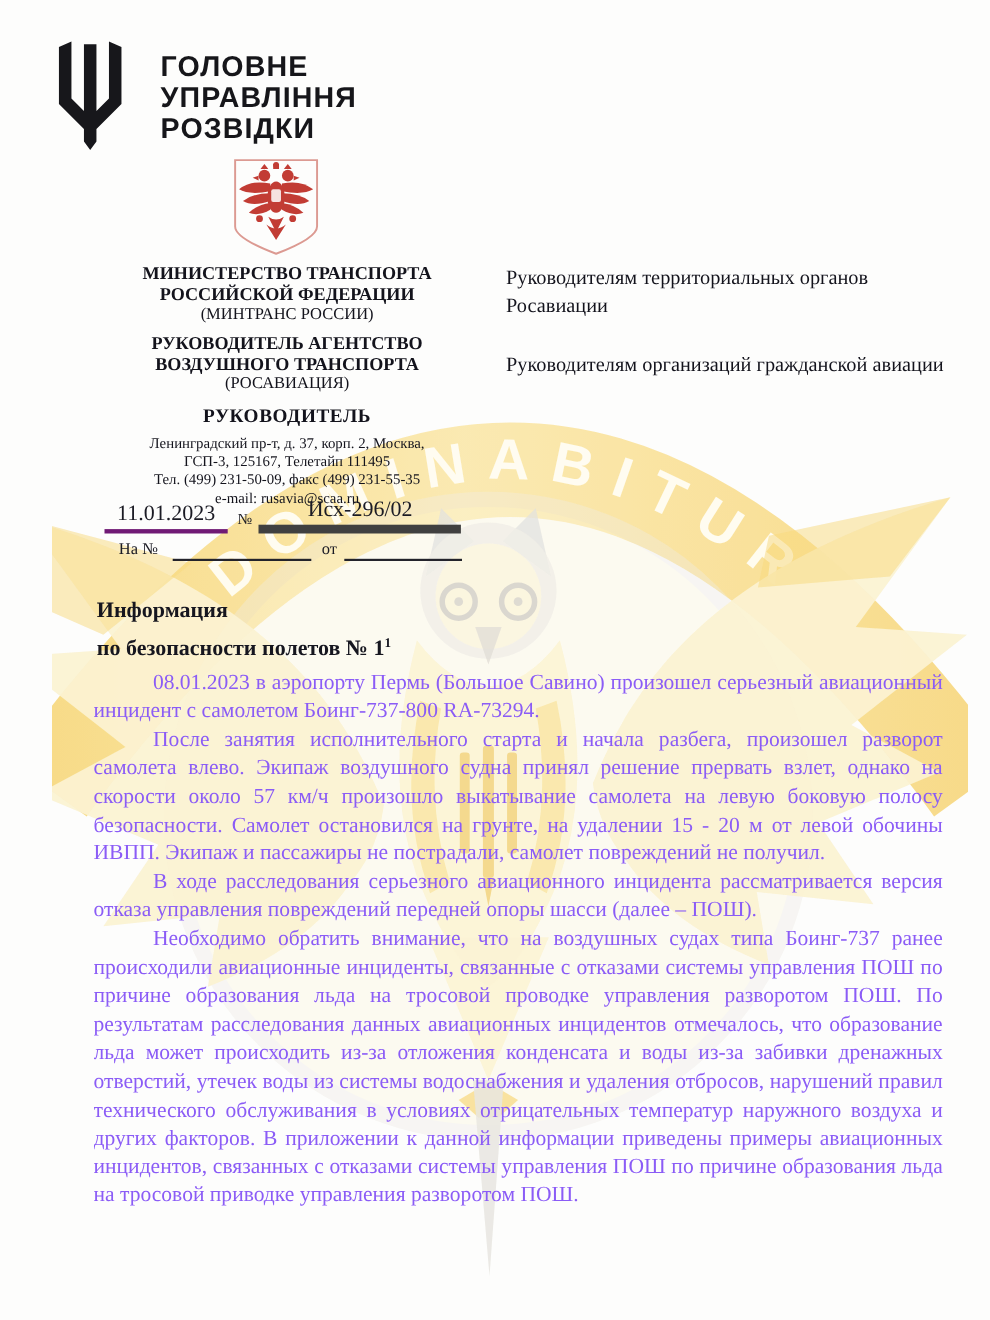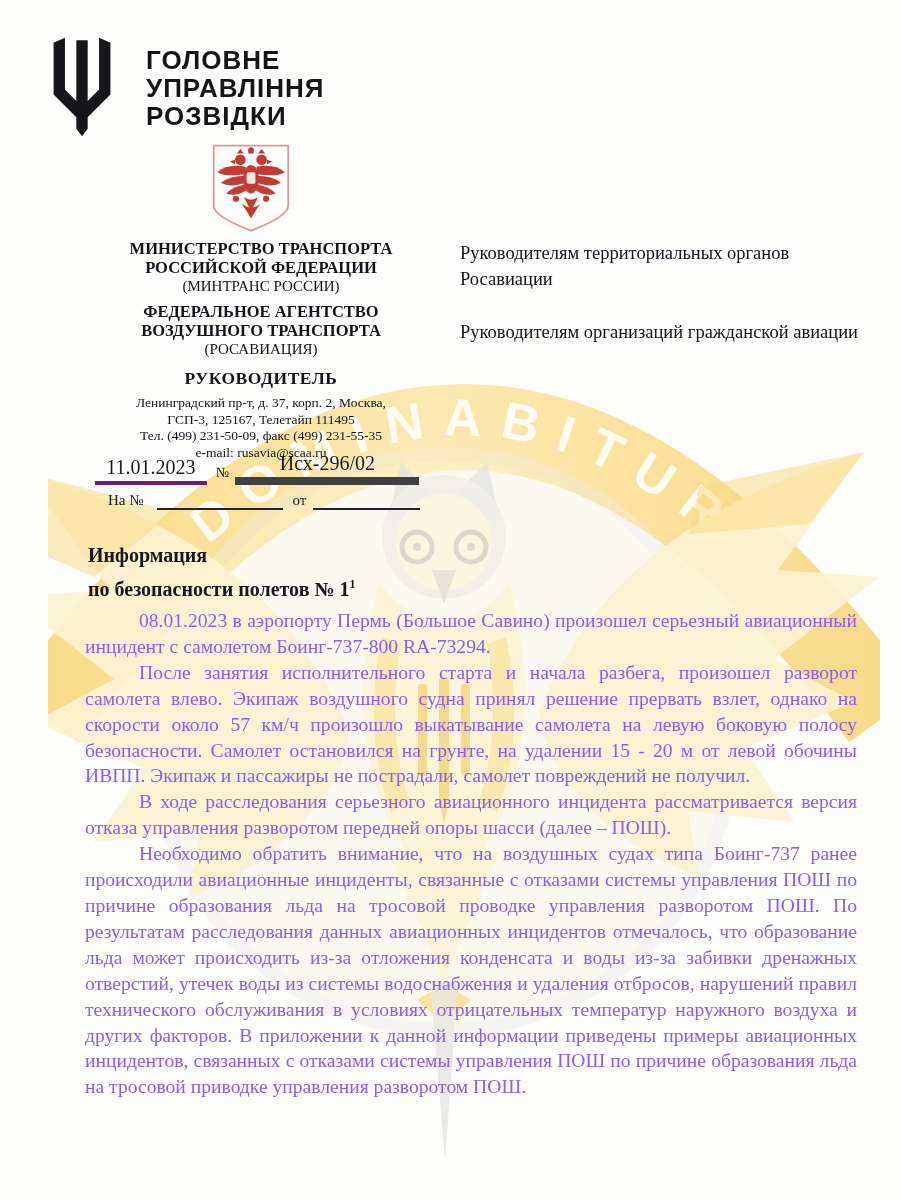--- a/index.html
+++ b/index.html
@@ -166,21 +166,21 @@
 
       <circle cx="33" cy="64" r="3.5"></circle>
       <circle cx="67" cy="64" r="3.5"></circle>
     </g>
   </svg>
 
   <div class="ministry">
     <div class="b">МИНИСТЕРСТВО ТРАНСПОРТА</div>
     <div class="b">РОССИЙСКОЙ ФЕДЕРАЦИИ</div>
     <div class="r">(МИНТРАНС РОССИИ)</div>
-    <div class="b" style="margin-top:6px;">ФЕДЕРАЛЬНОЕ АГЕНТСТВО</div>
+    <div class="b" style="margin-top:6px;">РУКОВОДИТЕЛЬ АГЕНТСТВО</div>
     <div class="b">ВОЗДУШНОГО ТРАНСПОРТА</div>
     <div class="r">(РОСАВИАЦИЯ)</div>
     <div class="head">РУКОВОДИТЕЛЬ</div>
     <div class="addr">
       <div>Ленинградский пр-т, д. 37, корп. 2, Москва,</div>
       <div>ГСП-3, 125167, Телетайп 111495</div>
       <div>Тел. (499) 231-50-09, факс (499) 231-55-35</div>
       <div>e-mail: rusavia@scaa.ru</div>
     </div>
   </div>
@@ -203,17 +203,17 @@
   </div>
 
   <div class="doc-title">
     <div>Информация</div>
     <div><span>по безопасности полетов № 1</span><sup>1</sup></div>
   </div>
 
   <div class="body-text">
     <p>08.01.2023 в аэропорту Пермь (Большое Савино) произошел серьезный авиационный инцидент с самолетом Боинг-737-800 RA-73294.</p>
     <p>После занятия исполнительного старта и начала разбега, произошел разворот самолета влево. Экипаж воздушного судна принял решение прервать взлет, однако на скорости около 57 км/ч произошло выкатывание самолета на левую боковую полосу безопасности. Самолет остановился на грунте, на удалении 15 - 20 м от левой обочины ИВПП. Экипаж и пассажиры не пострадали, самолет повреждений не получил.</p>
-    <p>В ходе расследования серьезного авиационного инцидента рассматривается версия отказа управления разворотом передней опоры шасси (далее – ПОШ).</p>
+    <p>В ходе расследования серьезного авиационного инцидента рассматривается версия отказа управления повреждений передней опоры шасси (далее – ПОШ).</p>
     <p>Необходимо обратить внимание, что на воздушных судах типа Боинг-737 ранее происходили авиационные инциденты, связанные с отказами системы управления ПОШ по причине образования льда на тросовой проводке управления разворотом ПОШ. По результатам расследования данных авиационных инцидентов отмечалось, что образование льда может происходить из-за отложения конденсата и воды из-за забивки дренажных отверстий, утечек воды из системы водоснабжения и удаления отбросов, нарушений правил технического обслуживания в условиях отрицательных температур наружного воздуха и других факторов. В приложении к данной информации приведены примеры авиационных инцидентов, связанных с отказами системы управления ПОШ по причине образования льда на тросовой приводке управления разворотом ПОШ.</p>
   </div>
 
 </div>
 
 </body></html>

